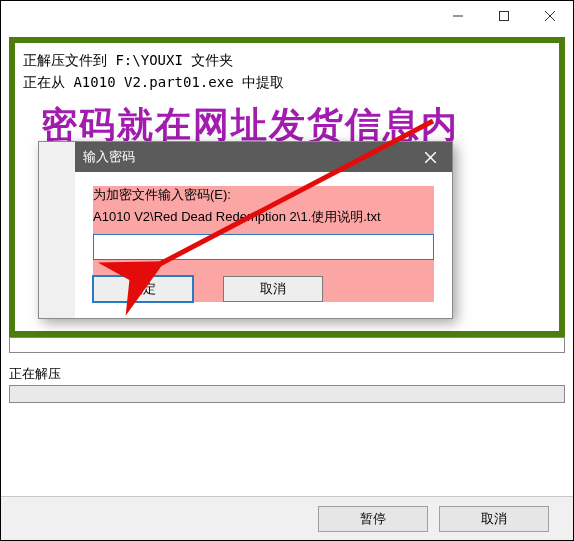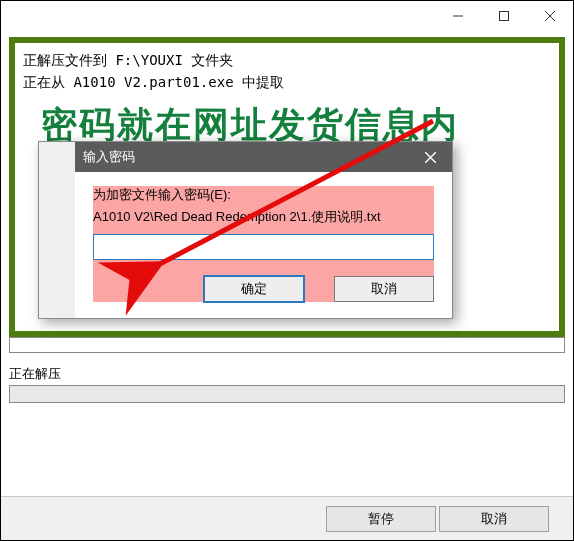--- a/index.html
+++ b/index.html
@@ -43,21 +43,21 @@
     font-size: 14px;
     line-height: 1.6;
     height: 300px;
     position: relative;
   }
   .annotation {
     position: absolute;
     top: 100px; left: 40px;
     font-size: 36px;
     font-weight: bold;
-    color: #15803d;
+    color: #a21caf;
     letter-spacing: 2px;
     z-index: 5;
     white-space: nowrap;
     pointer-events: none;
   }
   
   .arrow-svg {
     position: absolute;
     top: 0; left: 0;
     width: 574px; height: 541px;
@@ -103,21 +103,21 @@
   .pw-input {
     width: 100%;
     height: 26px;
     border: 1px solid #2a7ac0;
     outline: none;
     padding: 2px 4px;
     font-size: 13px;
   }
   .dialog-buttons {
     display: flex;
-    justify-content: flex-end;
+    justify-content: flex-start;
     gap: 30px;
     margin-top: 16px;
   }
   .dlg-btn {
     width: 100px;
     height: 26px;
     border: 1px solid #7a7a7a;
     background: #eee;
     font-size: 13px;
     cursor: pointer;
@@ -144,21 +144,21 @@
   
   .footer {
     position: absolute;
     left: 0; right: 0; bottom: 0;
     height: 44px;
     background: #f0f0f0;
     border-top: 1px solid #c8c8c8;
     display: flex;
     justify-content: flex-end;
     align-items: center;
-    gap: 3px;
+    gap: 11px;
     padding-right: 24px;
   }
   .footer-btn {
     width: 110px;
     height: 26px;
     border: 1px solid #a0a0a0;
     background: #e6e6e6;
     font-size: 13px;
     cursor: pointer;
   }

